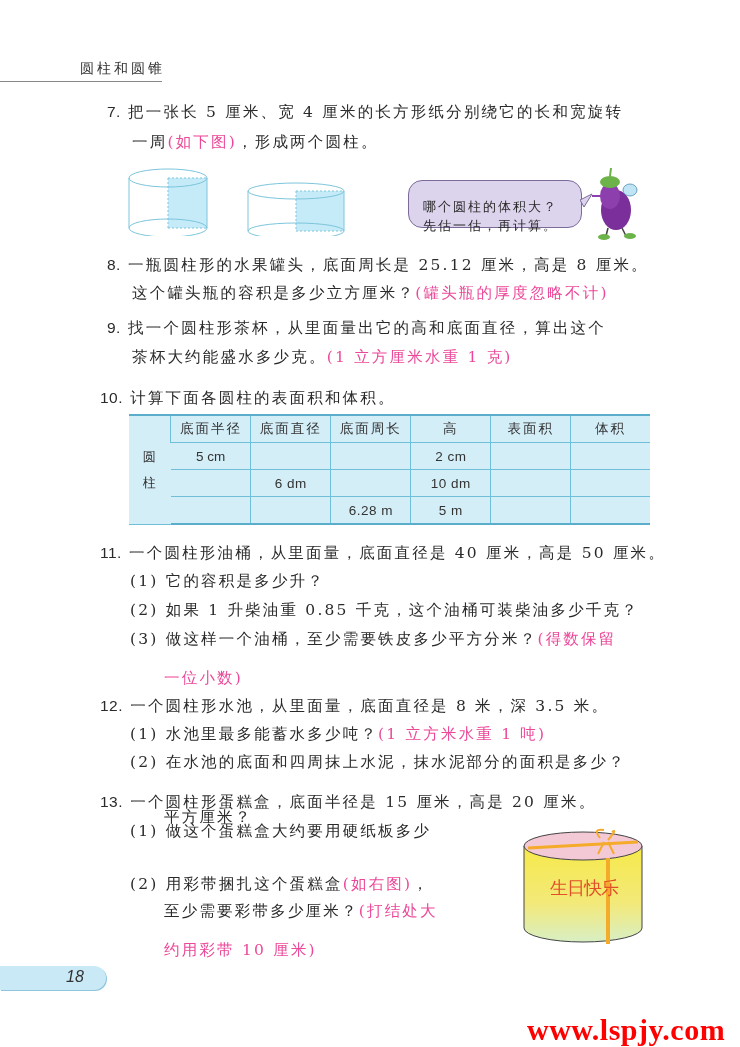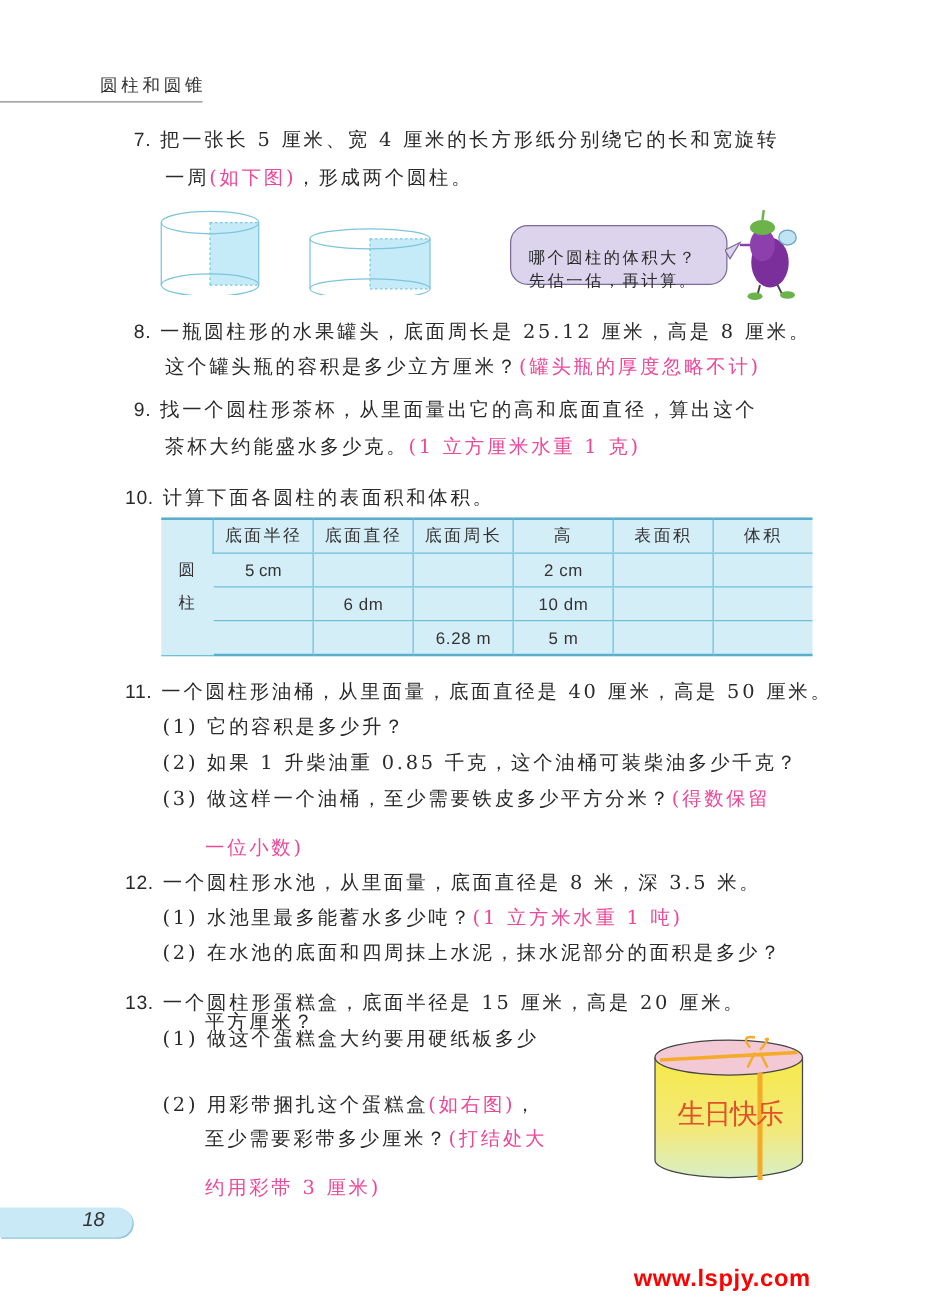--- a/index.html
+++ b/index.html
@@ -19,22 +19,22 @@
   table.cyl tr:first-child td { border-top:2px solid #5aaecb; letter-spacing:2px; }
   table.cyl tr:last-child td { border-bottom:2px solid #5aaecb; }
   table.cyl td:first-child { border-left:none; width:42px; letter-spacing:0; }
   .rowlabel { line-height:26px; font-size:13px; }
   
   .bubble { left:408px; top:180px; width:174px; height:48px; background:#dcd3ec; border:1px solid #7c6b9a;
             border-radius:14px; font-size:13px; letter-spacing:2px; padding:16px 0 0 14px; box-sizing:border-box; line-height:19px; }
   .page-tab { left:0; top:966px; width:106px; height:24px; background:#c9e9f6; border-radius:0 12px 12px 0;
               box-shadow:1px 1px 0 #8fc6dd; }
   .page-num { left:66px; top:968px; font-family:"Liberation Sans", sans-serif; font-size:16px; color:#333;font-style:italic; }
-  .watermark { left:507px; top:1013px; font-family:Liberation Sans, sans-serif; font-weight:bold;
-               font-size:19px; color:#ff0000; letter-spacing:0.5px; }
+  .watermark { left:527px; top:1013px; font-family:Liberation Serif, serif; font-weight:bold;
+               font-size:30px; color:#ff0000; letter-spacing:0.5px; }
 </style>
 </head>
 <body>
 
 <div class="abs header-title">圆柱和圆锥</div>
 <div class="abs header-rule"></div>
 
 <div class="line" style="left:107px;top:102px;">
   <span class="sans">7.</span>
   <span>把一张长 5 厘米、宽 4 厘米的长方形纸分别绕它的长和宽旋转</span>
@@ -170,35 +170,35 @@
   <span>一个圆柱形蛋糕盒，底面半径是 15 厘米，高是 20 厘米。</span>
 </div>
 <div class="line" style="left:130px;top:821px;">(1) 做这个蛋糕盒大约要用硬纸板多少</div>
 <div class="line" style="left:164px;top:807px;">平方厘米？</div>
 <div class="line" style="left:130px;top:874px;">
   <span>(2) 用彩带捆扎这个蛋糕盒</span><span class="pink">(如右图)</span><span>，</span>
 </div>
 <div class="line" style="left:164px;top:901px;">
   <span>至少需要彩带多少厘米？</span><span class="pink">(打结处大</span>
 </div>
-<div class="line pink" style="left:164px;top:928px;">约用彩带 3 厘米)</div>
+<div class="line pink" style="left:164px;top:928px;">约用彩带 10 厘米)</div>
 
 <div class="abs" style="left:520px;top:828px;width:126px;height:118px;">
   <svg width="126" height="118" style="position:absolute;left:0;top:0;">
     <defs>
       <linearGradient id="side" x1="0" y1="0" x2="0" y2="1">
         <stop offset="0" stop-color="#f6e94a"></stop>
         <stop offset="0.6" stop-color="#f3e97a"></stop>
         <stop offset="1" stop-color="#d8efc4"></stop>
       </linearGradient>
     </defs>
     <path d="M4,18 L4,100 A59,14 0 0 0 122,100 L122,18 Z" fill="url(#side)" stroke="#444" stroke-width="1"></path>
     <ellipse cx="63" cy="18" rx="59" ry="14" fill="#f4c9d6" stroke="#444" stroke-width="1"></ellipse>
     <line x1="8" y1="20" x2="118" y2="14" stroke="#f4ab2a" stroke-width="3"></line>
     <line x1="88" y1="30" x2="88" y2="116" stroke="#f4ab2a" stroke-width="4"></line>
     <path d="M80,10 q-8,-10 4,-8 M88,12 q10,-12 4,-8 M84,14 l-6,12 M88,14 l6,12" stroke="#f4ab2a" stroke-width="2" fill="none"></path>
   </svg>
-  <div style="position:absolute;left:6px;top:48px;width:116px;text-align:center;font-family:'DejaVu Sans',sans-serif;font-size:22px;color:#e2502a;letter-spacing:-1px;">生日快乐</div>
+  <div style="position:absolute;left:6px;top:48px;width:116px;text-align:center;font-family:'DejaVu Sans',sans-serif;font-size:18px;color:#e2502a;letter-spacing:-1px;">生日快乐</div>
 </div>
 
 <div class="abs page-tab"></div>
 <div class="abs page-num">18</div>
 <div class="abs watermark">www.lspjy.com</div>
 
 </body></html>

